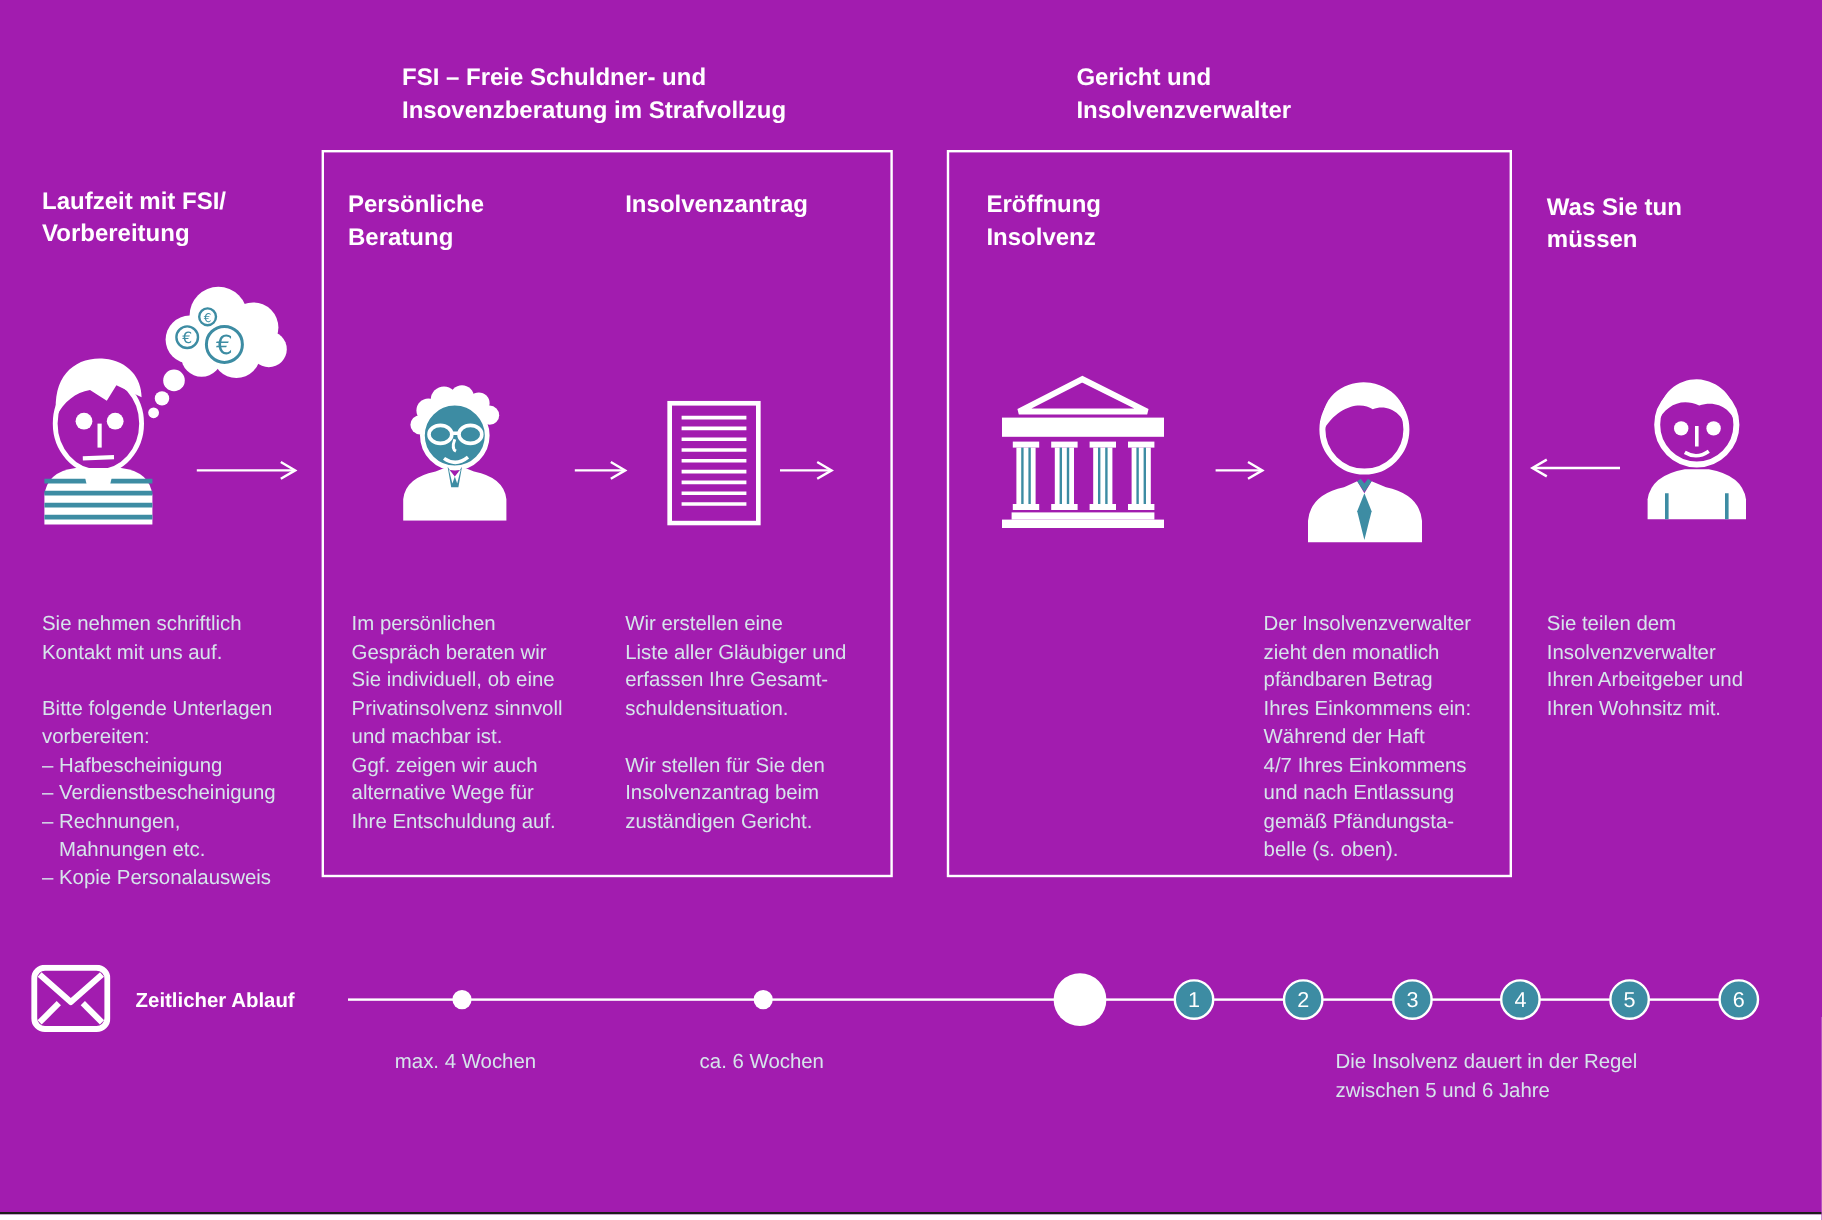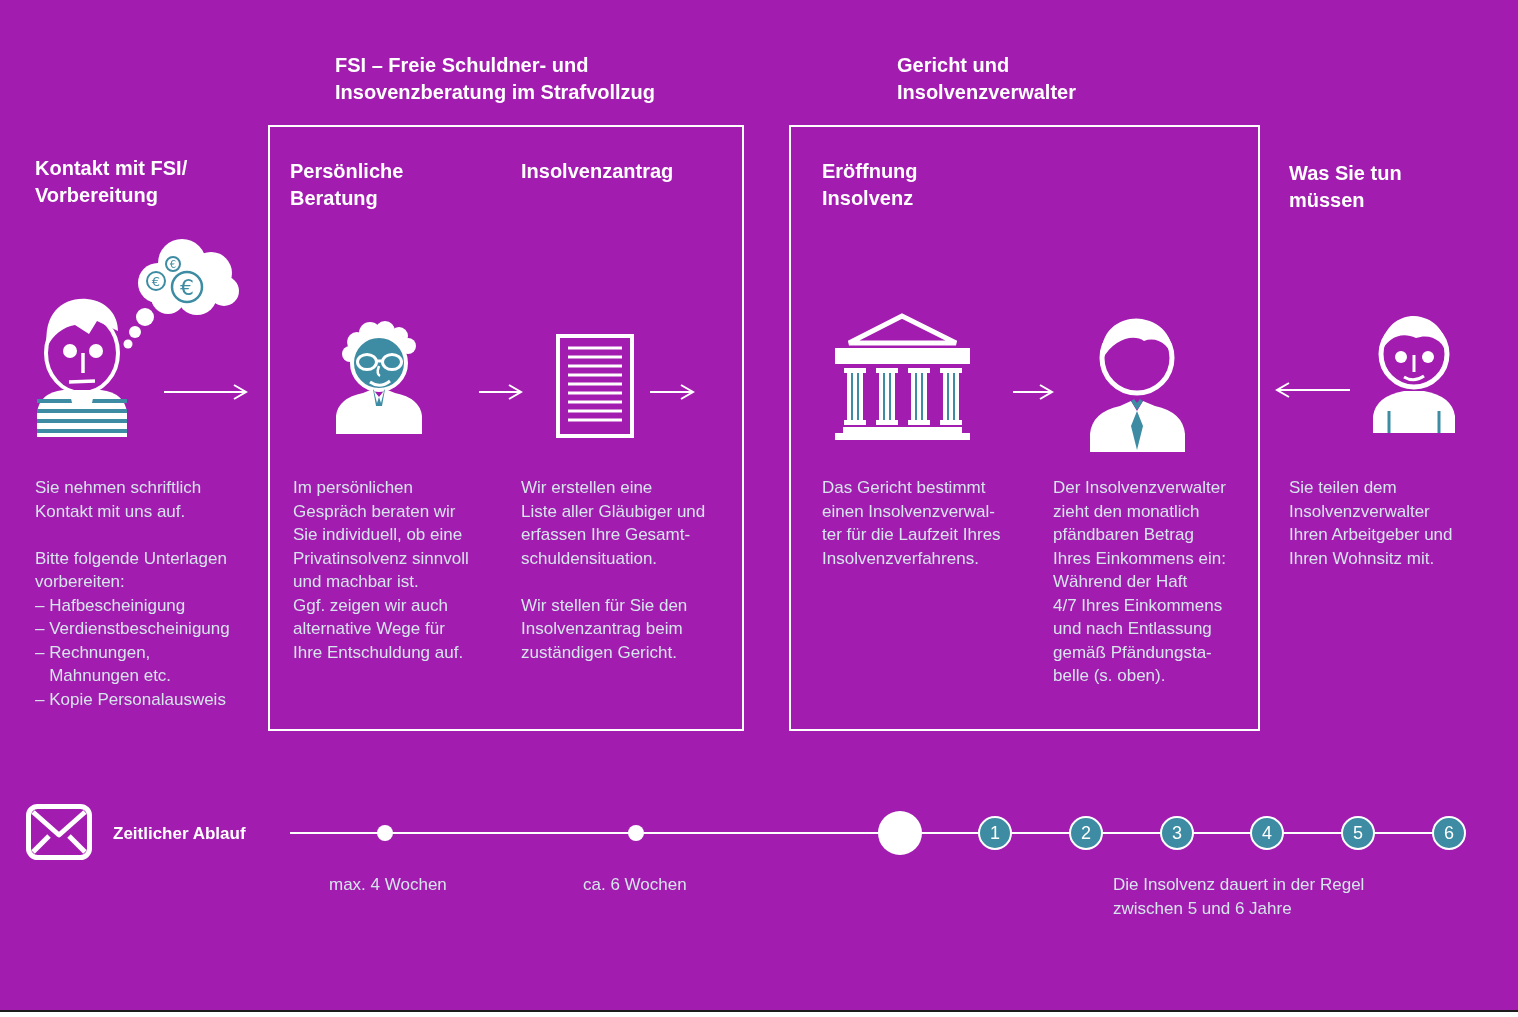--- a/index.html
+++ b/index.html
@@ -1,20 +1,20 @@
 <!DOCTYPE html>
 <html><head>
 <meta charset="utf-8">
 <style>
   * { margin:0; padding:0; box-sizing:border-box; }
   html,body { width:1518px; height:1017px; }
   body { font-family:"Liberation Sans", sans-serif; background:#ffffff; }
   .canvas { position:relative; width:1518px; height:1017px; background:#a21caf; overflow:hidden; }
   .heading { position:absolute; color:#ffffff; font-weight:bold; font-size:20px; line-height:27px; white-space:pre-line; }
-  .body-text { position:absolute; color:#d6e5eb; font-size:17px; line-height:23.5px; white-space:pre-line; }
+  .body-text { position:absolute; color:#d6e5eb; font-size:17px; line-height:23.5px; white-space:pre-line;margin-top:32px; }
   .frame { position:absolute; border:2px solid #ffffff; }
   .icon { position:absolute; line-height:0; }
   .tl-line { position:absolute; height:2px; background:#ffffff; }
   .tl-dot { position:absolute; background:#ffffff; border-radius:50%; }
   .tl-circle { position:absolute; width:34px; height:34px; border:2px solid #ffffff; border-radius:50%;
                background:#3d8ca3; color:#ffffff; font-size:18px; display:flex; align-items:center; justify-content:center; }
   .tl-label { position:absolute; color:#d6e5eb; font-size:17px; line-height:23.5px; white-space:pre-line; }
   .tl-label-bold { position:absolute; color:#ffffff; font-weight:bold; font-size:20px; line-height:27px; white-space:pre-line; }
 </style>
 </head>
@@ -23,21 +23,21 @@
 <div class="canvas">
 
   <div class="heading" style="left:335px;top:52px;width:380px">FSI – Freie Schuldner- und
 Insovenzberatung im Strafvollzug</div>
   <div class="heading" style="left:897px;top:52px;width:320px">Gericht und
 Insolvenzverwalter</div>
 
   <div class="frame" style="left:268px;top:125px;width:476px;height:606px"></div>
   <div class="frame" style="left:789px;top:125px;width:471px;height:606px"></div>
 
-  <div class="heading" style="left:35px;top:155px;width:240px">Kontakt mit FSI/
+  <div class="heading" style="left:35px;top:155px;width:240px">Laufzeit mit FSI/
 Vorbereitung</div>
   <div class="heading" style="left:290px;top:158px;width:200px">Persönliche
 Beratung</div>
   <div class="heading" style="left:521px;top:158px;width:210px">Insolvenzantrag</div>
   <div class="heading" style="left:822px;top:158px;width:190px">Eröffnung
 Insolvenz</div>
   <div class="heading" style="left:1289px;top:160px;width:200px">Was Sie tun
 müssen</div>
 
   <div class="body-text" style="left:35px;top:476px;width:250px">Sie nehmen schriftlich
@@ -59,24 +59,20 @@
 alternative Wege für
 Ihre Entschuldung auf.</div>
   <div class="body-text" style="left:521px;top:476px;width:225px">Wir erstellen eine
 Liste aller Gläubiger und
 erfassen Ihre Gesamt-
 schuldensituation.
 
 Wir stellen für Sie den
 Insolvenzantrag beim
 zuständigen Gericht.</div>
-  <div class="body-text" style="left:822px;top:476px;width:225px">Das Gericht bestimmt
-einen Insolvenzverwal-
-ter für die Laufzeit Ihres
-Insolvenzverfahrens.</div>
   <div class="body-text" style="left:1053px;top:476px;width:215px">Der Insolvenzverwalter
 zieht den monatlich
 pfändbaren Betrag
 Ihres Einkommens ein:
 Während der Haft
 4/7 Ihres Einkommens
 und nach Entlassung
 gemäß Pfändungsta-
 belle (s. oben).</div>
   <div class="body-text" style="left:1289px;top:476px;width:210px">Sie teilen dem

